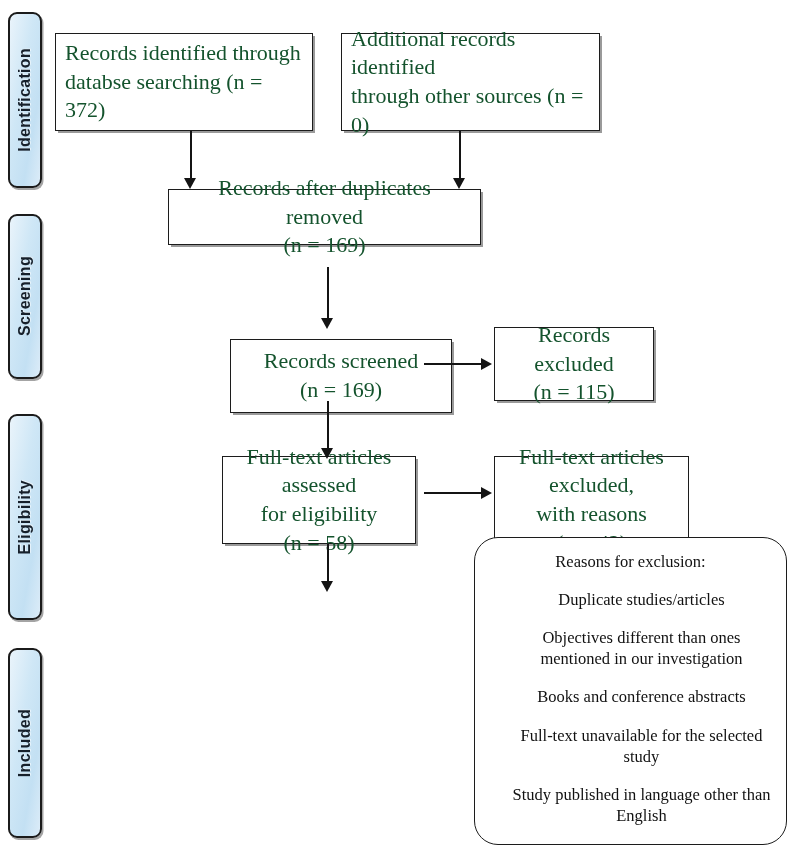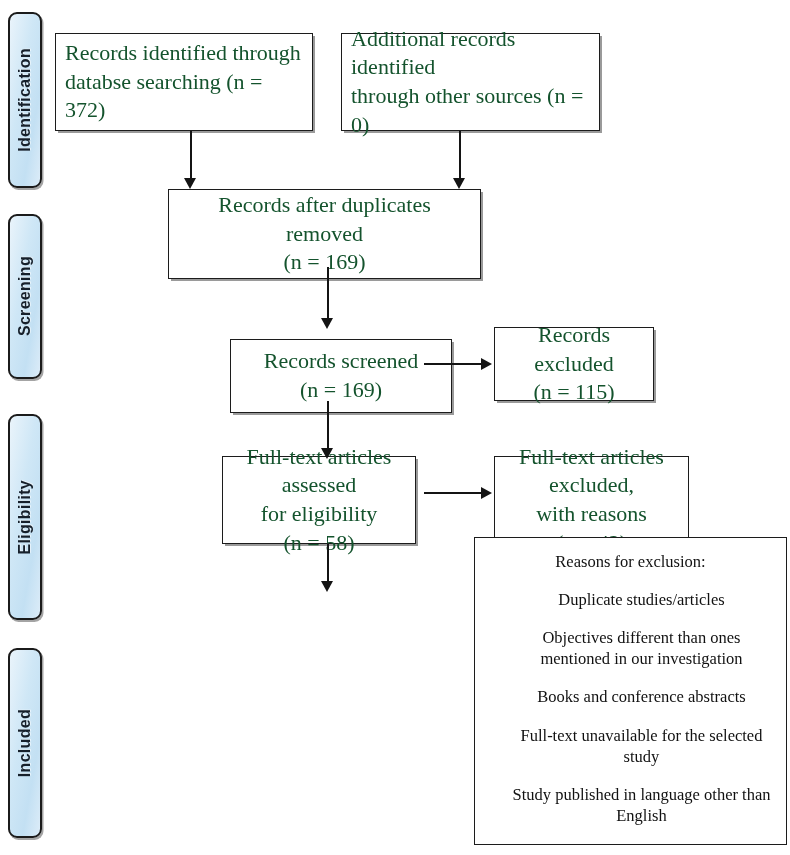--- a/index.html
+++ b/index.html
@@ -151,21 +151,21 @@
       <div>through other sources (n = 0)</div>
     </div>
   </div>
 
   <div class="conn conn-v" style="left:190px; top:131px; height:50px;"></div>
   <div class="arrow-down" style="left:184px; top:178px;"></div>
 
   <div class="conn conn-v" style="left:459px; top:131px; height:50px;"></div>
   <div class="arrow-down" style="left:453px; top:178px;"></div>
 
-  <div class="flow-box align-center" style="left:168px; top:189px; width:313px; height:90px;align-items:center;">
+  <div class="flow-box align-center" style="left:168px; top:189px; width:313px; height:56px;align-items:center;">
     <div class="box-text">
       <div>Records after duplicates removed</div>
       <div>(n = 169)</div>
     </div>
   </div>
 
   <div class="conn conn-v" style="left:327px; top:267px; height:54px;"></div>
   <div class="arrow-down" style="left:321px; top:318px;"></div>
 
   <div class="flow-box align-center" style="left:230px; top:339px; width:222px; height:74px;">
@@ -200,21 +200,21 @@
   <div class="arrow-right" style="left:481px; top:487px;"></div>
 
   <div class="flow-box align-center no-shadow" style="left:494px; top:456px; width:195px; height:88px;">
     <div class="box-text">
       <div>Full-text articles excluded,</div>
       <div>with reasons</div>
       <div>(n = 42)</div>
     </div>
   </div>
 
-  <div class="flow-box no-shadow" id="reasons-box" style="left:474px; top:537px; width:313px; height:308px;">
+  <div class="flow-box no-shadow" id="reasons-box" style="left:474px; top:537px; width:313px; height:308px;border-radius:24px;">
     <div class="reasons-inner">
       <div class="reasons-title">Reasons for exclusion:</div>
       <div class="reason-item">Duplicate studies/articles</div>
       <div class="reason-item">Objectives different than ones mentioned in our investigation</div>
       <div class="reason-item">Books and conference abstracts</div>
       <div class="reason-item">Full-text unavailable for the selected study</div>
       <div class="reason-item">Study published in language other than English</div>
     </div>
   </div>
 

